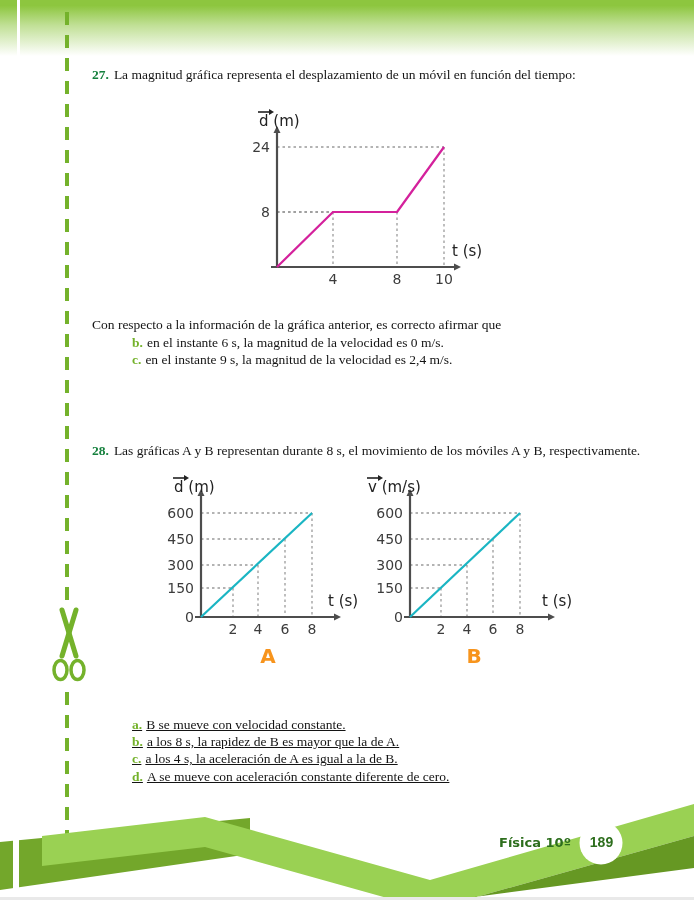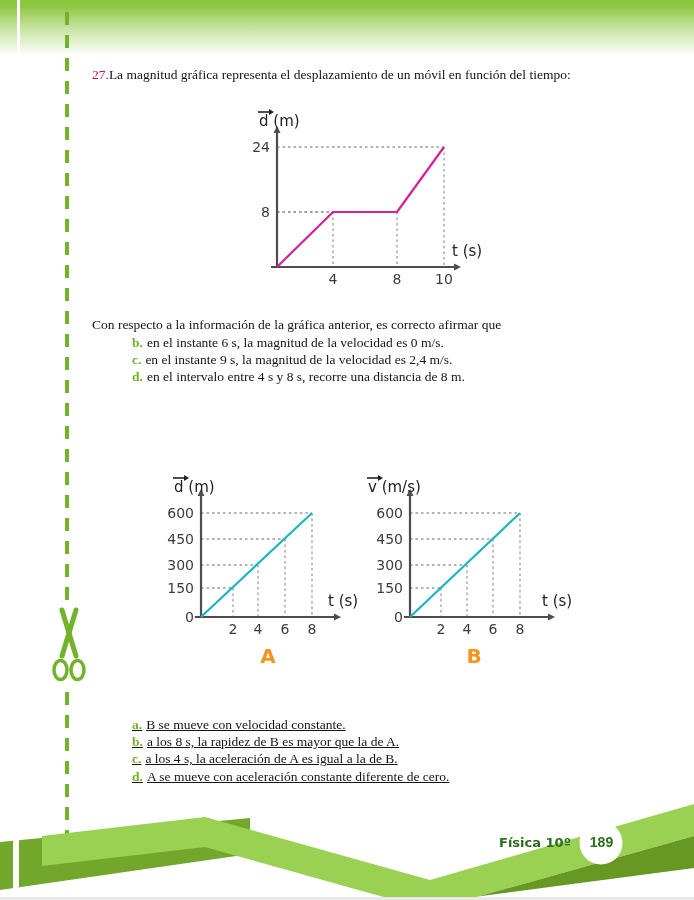--- a/index.html
+++ b/index.html
@@ -13,21 +13,21 @@
 
   
   .cutline{position:absolute;left:65px;width:3.5px;
     background:repeating-linear-gradient(to bottom,#74b22b 0px,#74b22b 13px,transparent 13px,transparent 23px);}
   .cutline.top{top:12px;height:594px;}
   .cutline.bottom{top:692px;height:146px;}
   .scissors{position:absolute;left:46px;top:604px;}
 
   
   .tline{position:absolute;font-size:13.5px;line-height:17px;white-space:nowrap;}
-  .qnum{color:#be185d;font-weight:normal;}
+  .qnum{color:#15803d;font-weight:bold;margin-right:5px;}
   .opt{line-height:17.2px;font-size:13.5px;white-space:nowrap;}
   .opt .lab{color:#74b22b;font-weight:bold;margin-right:4px;}
   .options{position:absolute;}
 
   .chart{position:absolute;}
   .graph-tag{position:absolute;width:32px;text-align:center;
     font-family:"DejaVu Sans", sans-serif;font-weight:bold;font-size:20px;color:#f7941d;}
 
   
   .footer-svg{position:absolute;left:0;top:790px;}
@@ -79,23 +79,25 @@
       <line x1="30" y1="9" x2="42" y2="9" stroke="#222" stroke-width="1.6"></line>
       <polygon points="41,6 41,12 46,9" fill="#222"></polygon>
       <text x="224" y="153" fill="#222" font-size="15" text-anchor="start" font-family="&quot;DejaVu Sans&quot;, sans-serif">t (s)</text>
     </svg>
 
   <div class="tline" style="left:92px;top:316px;">Con respecto a la información de la gráfica anterior, es correcto afirmar que</div>
 
   <div class="options" style="left:132px;top:334px;">
     <div class="opt"><span class="lab">b.</span><span>en el instante 6 s, la magnitud de la velocidad  es 0 m/s.</span></div>
     <div class="opt"><span class="lab">c.</span><span>en el instante 9 s, la magnitud de la velocidad  es 2,4 m/s.</span></div>
-    <div class="opt"><span class="lab">d.</span><span>en el intervalo entre 4 s y 8 s, recorre una distancia de 8 m.</span></div>
   </div>
 
+  <div class="tline" style="left:92px;top:442px;">
+    <span class="qnum">28.</span><span>Las gráficas A y B representan durante 8 s, el movimiento de los móviles A y B, respectivamente.</span>
+  </div>
 
   <svg id="chart-q28a" class="chart" style="left:128px;top:468px;" width="248" height="166" viewBox="0 0 248 166">
       <line x1="105" y1="120" x2="105" y2="149" stroke="#9b9b9b" stroke-width="1.3" stroke-dasharray="2.5 3"></line>
       <line x1="73" y1="120" x2="105" y2="120" stroke="#9b9b9b" stroke-width="1.3" stroke-dasharray="2.5 3"></line>
       <line x1="130" y1="97" x2="130" y2="149" stroke="#9b9b9b" stroke-width="1.3" stroke-dasharray="2.5 3"></line>
       <line x1="73" y1="97" x2="130" y2="97" stroke="#9b9b9b" stroke-width="1.3" stroke-dasharray="2.5 3"></line>
       <line x1="157" y1="71" x2="157" y2="149" stroke="#9b9b9b" stroke-width="1.3" stroke-dasharray="2.5 3"></line>
       <line x1="73" y1="71" x2="157" y2="71" stroke="#9b9b9b" stroke-width="1.3" stroke-dasharray="2.5 3"></line>
       <line x1="184" y1="45" x2="184" y2="149" stroke="#9b9b9b" stroke-width="1.3" stroke-dasharray="2.5 3"></line>
       <line x1="73" y1="45" x2="184" y2="45" stroke="#9b9b9b" stroke-width="1.3" stroke-dasharray="2.5 3"></line>

